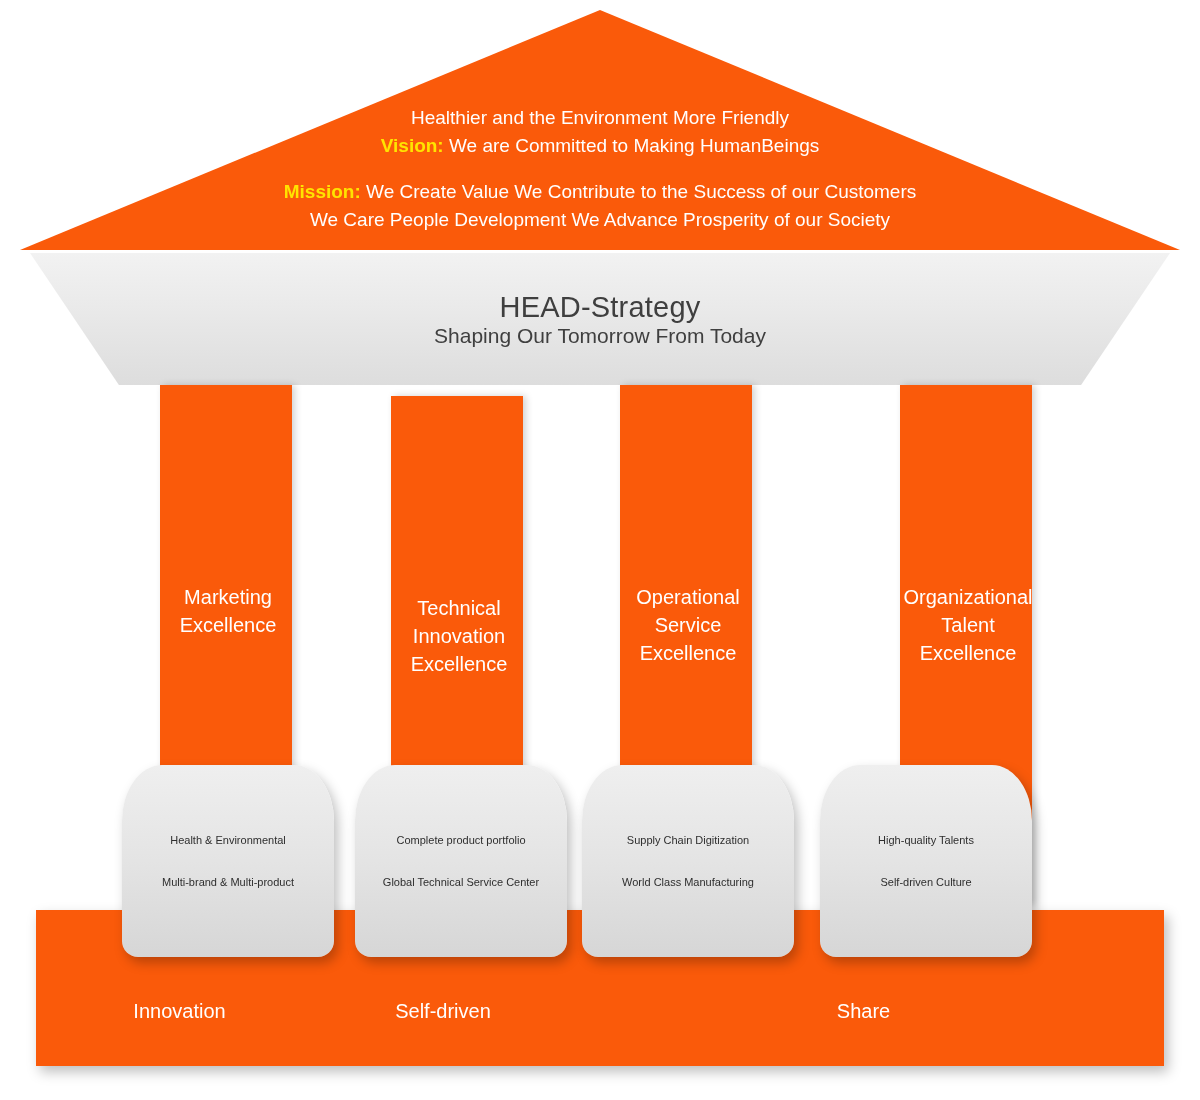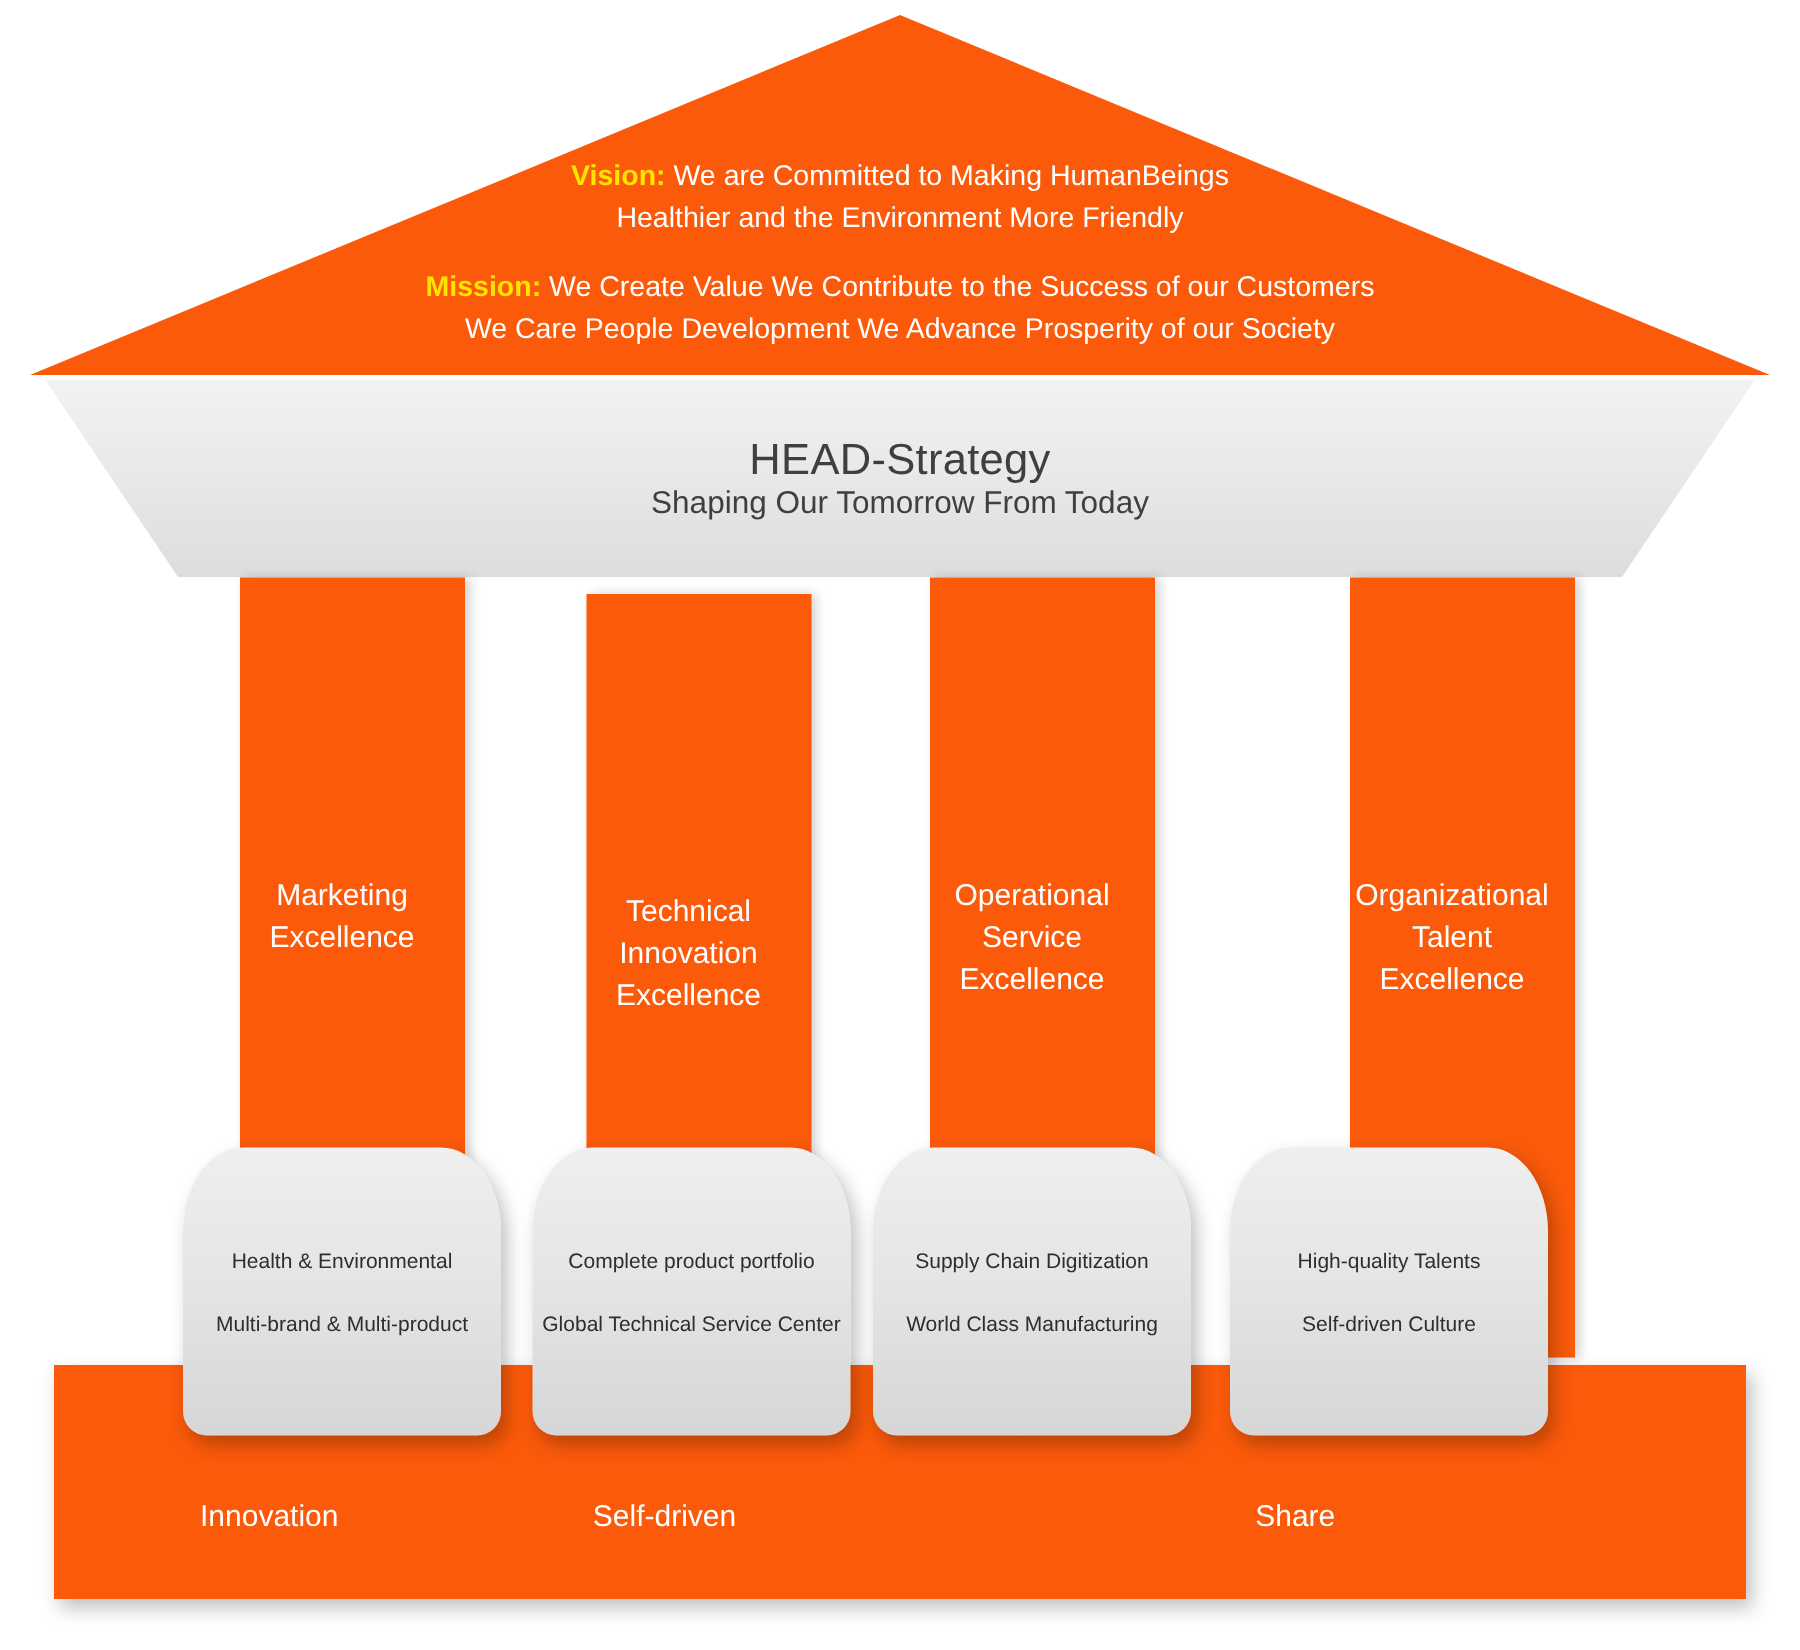--- a/index.html
+++ b/index.html
@@ -75,21 +75,21 @@
     font-size: 29px;
     letter-spacing: 0.2px;
   }
   .lintel-sub {
     font-size: 21px;
   }
 
   
   .column {
     position: absolute;
-    width: 150px;
+    width: 132px;
     top: 385px;
     height: 520px;
     background: #fa5a0a;
     box-shadow: 3px 0 7px rgba(0,0,0,0.18);
   }
   .column-label {
     position: absolute;
     left: -20px;
     width: 176px;
     top: 198px;
@@ -114,21 +114,21 @@
     background: linear-gradient(180deg, #efefef 0%, #e4e4e4 50%, #d6d6d6 100%);
     border-radius: 40px 40px 16px 16px / 56px 56px 16px 16px;
     box-shadow: 4px 6px 12px rgba(0,0,0,0.25);
     display: flex;
     flex-direction: column;
     align-items: center;
     justify-content: center;
     color: #2e2e2e;
   }
   .base-line {
-    font-size: 14px;
+    font-size: 11px;
     line-height: 22px;
     text-align: left;
     white-space: nowrap;
     margin: 10px 0;
   }
   .base1 { left: 122px; }
   .base2 { left: 355px; }
   .base3 { left: 582px; }
   .base4 { left: 820px; }
 
@@ -167,24 +167,24 @@
 <div id="stage">
 
   <div class="roof">
     <svg width="1200" height="270" viewBox="0 0 1200 270" xmlns="http://www.w3.org/2000/svg" aria-hidden="true">
       <polygon points="600,10 1180,250 20,250" fill="#fa5a0a"></polygon>
     </svg>
   </div>
 
   <div class="roof-text">
     <div>
+      <div>Healthier and the Environment More Friendly</div>
       <div>
         <span class="lead">Vision:</span><span> We are Committed to Making HumanBeings</span>
       </div>
-      <div>Healthier and the Environment More Friendly</div>
     </div>
     <div class="roof-block-2">
       <div>
         <span class="lead">Mission:</span><span> We Create Value We Contribute to the Success of our Customers</span>
       </div>
       <div>We Care People Development We Advance Prosperity of our Society</div>
     </div>
   </div>
 
   <div class="lintel">

